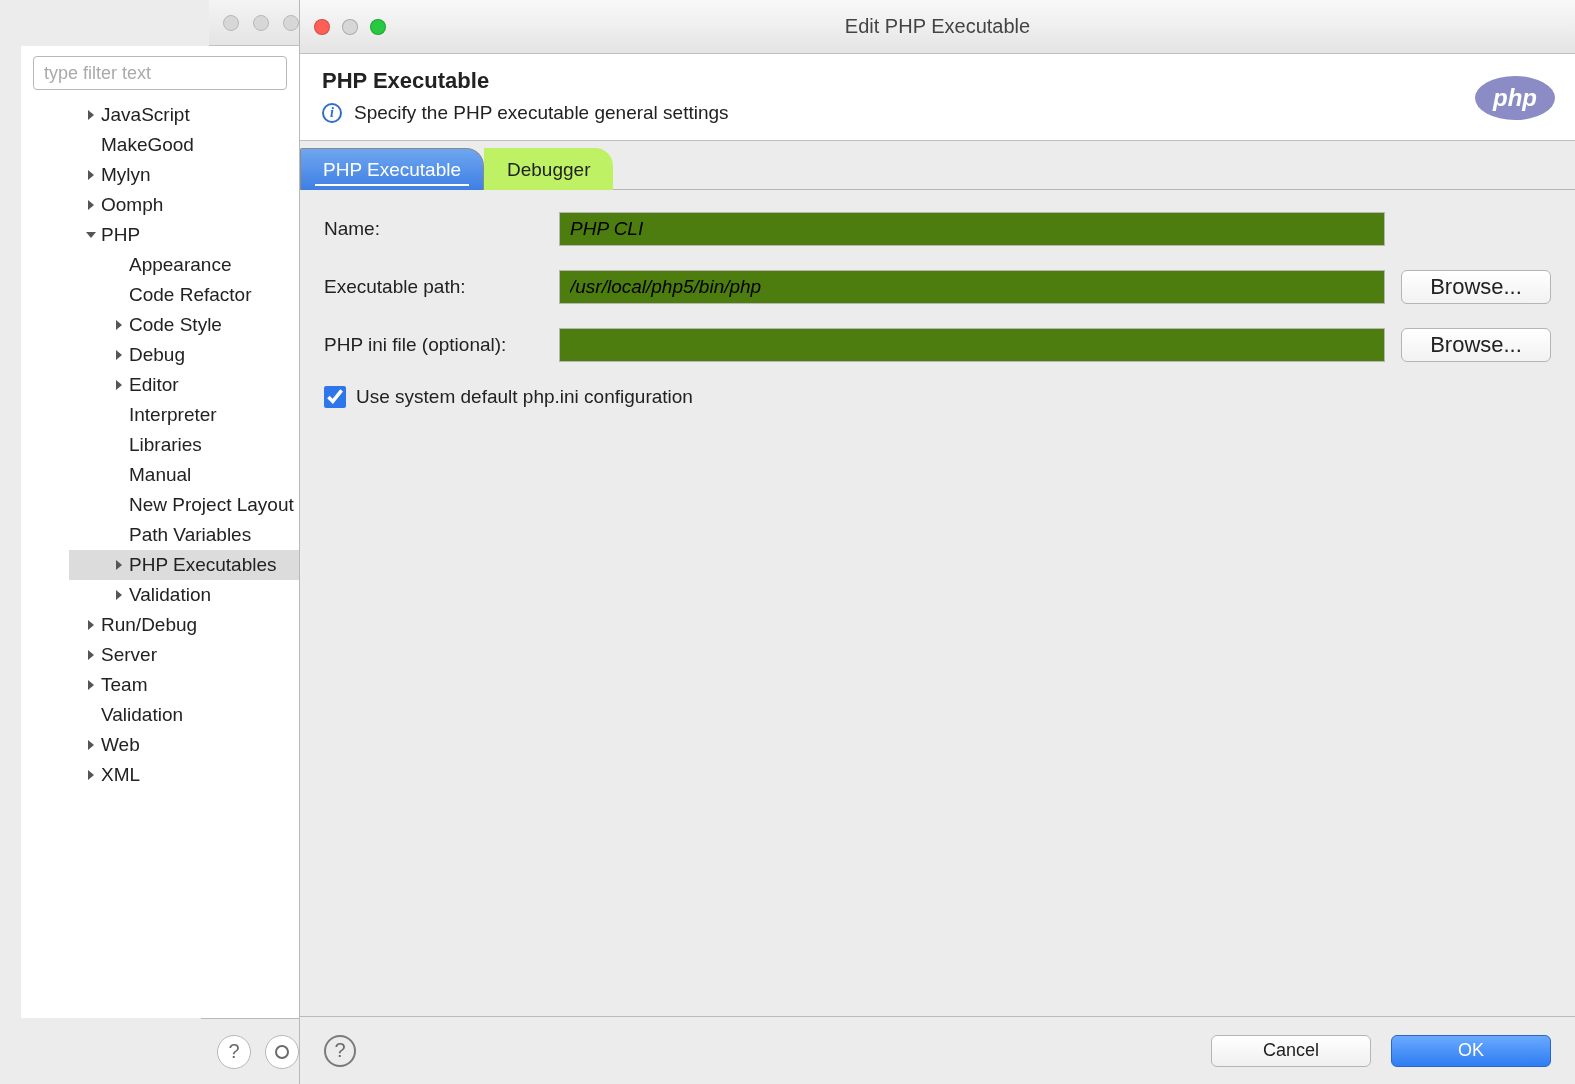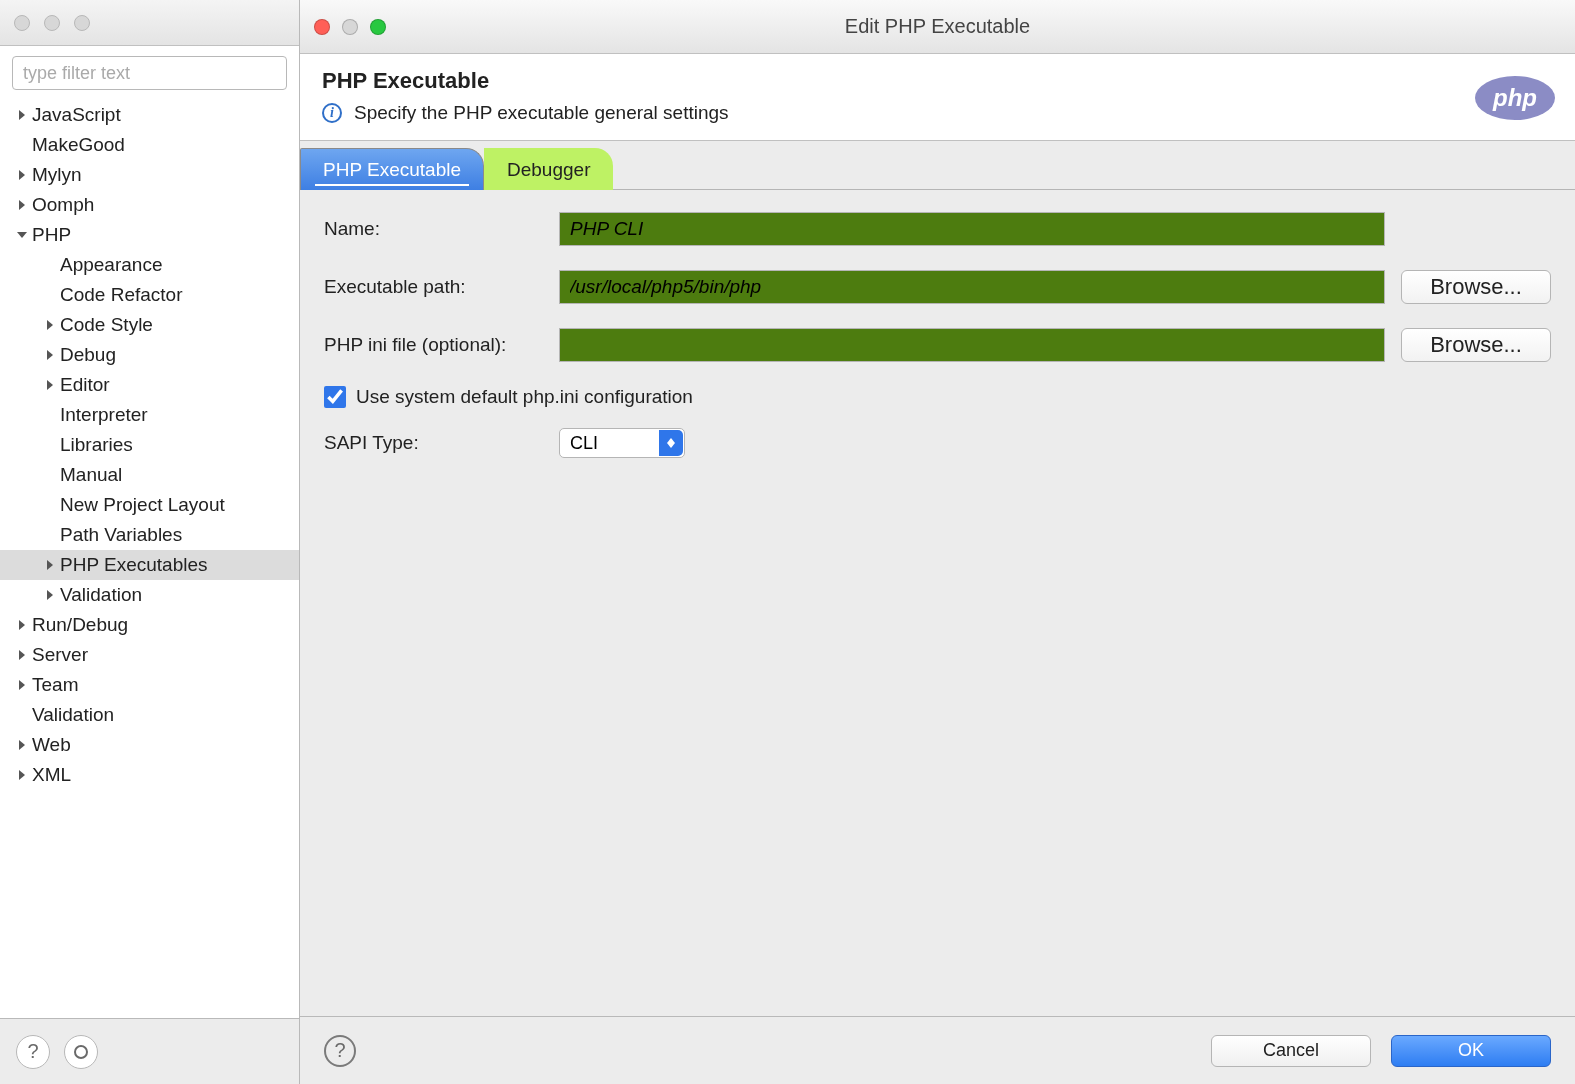--- a/index.html
+++ b/index.html
@@ -1,28 +1,28 @@
 <!DOCTYPE html>
 <html><head>
 <meta charset="utf-8">
 <style>
   * { box-sizing: border-box; margin: 0; padding: 0; }
   html, body { height: 100%; font-family: "Helvetica Neue", Arial, sans-serif; font-size: 18px; color:#222; }
   body { display:flex; height:100%; background:#ececec; }
 
   
-  .left-panel { width:300px; min-width:300px; background:#ececec; border-right:1px solid #b9b9b9; display:flex; flex-direction:column; }
+  .left-panel { width:300px; min-width:300px; background:#ececec; border-right:1px solid #b9b9b9; display:flex; flex-direction:column;align-items:flex-end; }
   .left-titlebar { height:46px; display:flex; align-items:center; padding-left:14px; gap:14px; background:linear-gradient(#f4f4f4,#e4e4e4); border-bottom:1px solid #c0c0c0; }
   .left-titlebar .dot { width:16px; height:16px; border-radius:50%; background:#d7d7d7; border:1px solid #b8b8b8; }
   .tree-wrap { flex:1; background:#fff; display:flex; flex-direction:column; }
   .filter-row { padding:10px 12px; }
   .filter-input { width:100%; height:34px; border:1px solid #b8b8b8; border-radius:4px; padding:4px 10px; font-size:18px; color:#999; font-family:inherit; }
   .filter-input::placeholder { color:#aaa; }
   .tree { flex:1; overflow:auto; padding-bottom:6px; user-select:none; }
-  .tree-row { display:flex; align-items:center; height:30px; }
+  .tree-row { display:flex; align-items:center; height:30px;margin-left:48px; }
   .tree-row.selected { background:#dcdcdc; }
   .ind { display:inline-block; width:18px; }
   .twisty { width:16px; height:16px; display:inline-flex; align-items:center; justify-content:center; cursor:pointer; }
   .twisty svg { fill:#555; }
   .tree-label { padding-left:2px; font-size:19px; color:#222; cursor:default; }
   .left-footer { height:66px; border-top:1px solid #b9b9b9; background:#ececec; display:flex; align-items:center; padding-left:16px; gap:14px; }
   .icon-btn { width:34px; height:34px; border:1px solid #b8b8b8; border-radius:50%; background:#fff; display:inline-flex; align-items:center; justify-content:center; cursor:pointer; }
 
   
   .right-panel { flex:1; display:flex; flex-direction:column; background:#ececec; }
@@ -303,36 +303,20 @@
     </div>
     <div class="form-row">
       <div class="form-label">PHP ini file (optional):</div>
       <input class="text-input" type="text" value="" style="">
       <button class="browse-btn">Browse...</button>
     </div>
     <div class="checkbox-row">
       <input type="checkbox" class="big-check" id="defini" checked="" style="">
       <label for="defini">Use system default php.ini configuration</label>
     </div>
-    <div class="form-row" style="margin-bottom:0;">
-      <div class="form-label">SAPI Type:</div>
-      <div class="select-wrap">
-        <select class="native-select">
-          <option>CLI</option>
-        </select>
-        <span class="select-arrow">
-          <svg width="8" height="5" viewBox="0 0 8 5">
-              <path d="M4 0 L8 5 L0 5 Z"></path>
-            </svg>
-          <svg width="8" height="5" viewBox="0 0 8 5">
-              <path d="M0 0 L8 0 L4 5 Z"></path>
-            </svg>
-        </span>
-      </div>
-    </div>
   </div>
 
   <div class="dlg-footer">
     <button class="help-round">
       <span>?</span>
     </button>
     <div class="spacer"></div>
     <button class="footer-btn cancel">Cancel</button>
     <button class="footer-btn ok">OK</button>
   </div>

